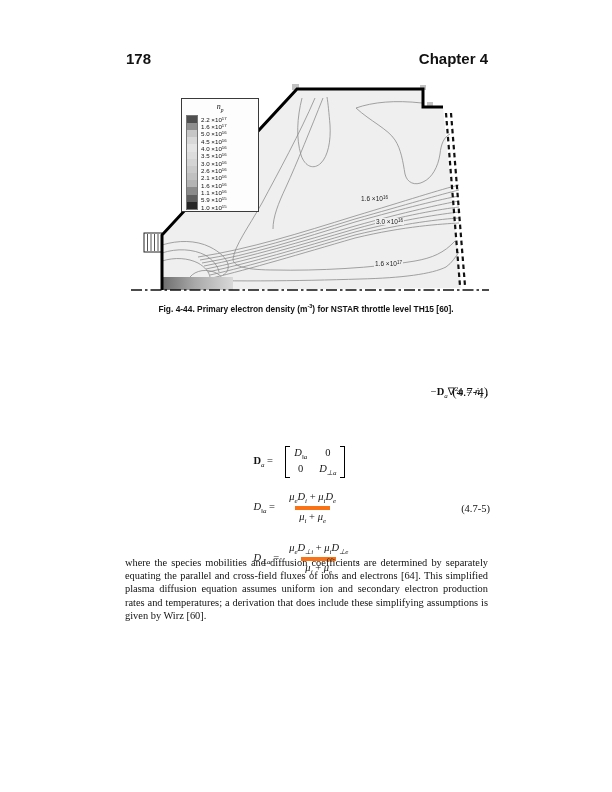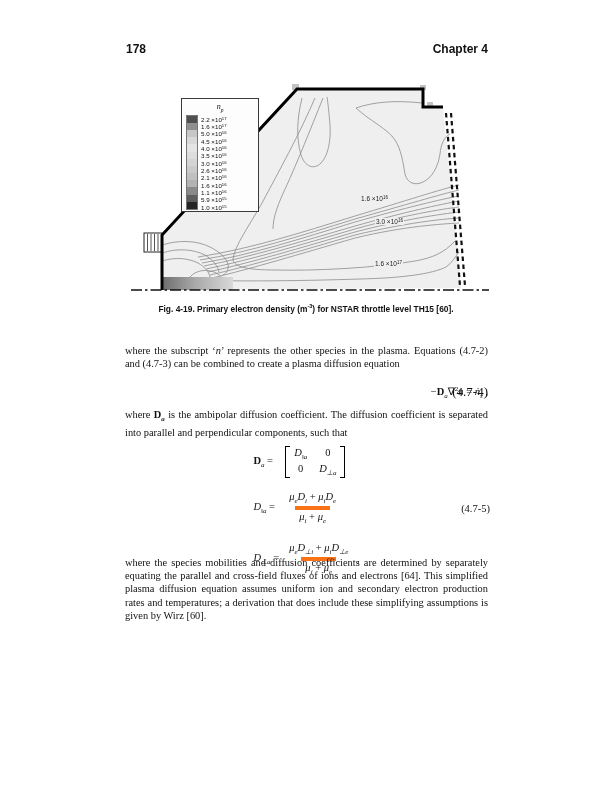--- a/index.html
+++ b/index.html
@@ -1,20 +1,20 @@
 <!DOCTYPE html>
 <html><head>
 <meta charset="utf-8">
 <style>
   html,body{margin:0;padding:0;background:#888;}
   .page{position:relative;width:612px;height:792px;background:#ffffff;margin:0 auto;
         font-family:"Liberation Serif", serif;color:#1a1a1a;overflow:hidden;}
   
-  .hdr{position:absolute;top:42px;font-family:"Liberation Sans", sans-serif;
-       font-weight:bold;font-size:12px;color:#111;}
+  .hdr{position:absolute;top:50px;font-family:"Liberation Sans", sans-serif;
+       font-weight:bold;font-size:15px;color:#111;}
   .hdr-left{left:126px;}
   .hdr-right{right:124px;}
   
   .fig{position:absolute;left:130px;top:83px;width:362px;height:212px;}
   .fig svg{position:absolute;left:0;top:0;}
   
   .legend{position:absolute;left:181px;top:98px;width:78px;height:114px;background:#fdfdfd;
           border:1.3px solid #3a3a3a;box-sizing:border-box;font-family:"Liberation Sans", sans-serif;}
   .legend-title{text-align:center;font-family:"Liberation Serif", serif;font-style:italic;
                 font-size:8px;margin-top:3px;color:#111;}
@@ -174,30 +174,28 @@
   <div class="clabel" style="left:360px;top:195px;">
     <span>1.6</span> <span>×10</span><sup>16</sup>
   </div>
   <div class="clabel" style="left:375px;top:218px;">
     <span>3.0</span> <span>×10</span><sup>16</sup>
   </div>
   <div class="clabel" style="left:374px;top:260px;">
     <span>1.6</span> <span>×10</span><sup>17</sup>
   </div>
 
-  <div class="caption"><span>Fig. 4-19.</span><span> Primary electron density (m</span><sup>-3</sup><span>) for NSTAR throttle level TH15 [60].</span></div>
-
-  <div class="para" style="top:344px;"><span>where the subscript ‘</span><span class="vit">n</span><span>’ represents the other species in the plasma. Equations (4.7-2) and (4.7-3) can be combined to create a plasma diffusion equation</span></div>
+  <div class="caption"><span>Fig. 4-44.</span><span> Primary electron density (m</span><sup>-3</sup><span>) for NSTAR throttle level TH15 [60].</span></div>
+
 
   <div class="eqrow eq" style="top:384px;text-align:right;">
     <span><span>−</span><span class="bd">D</span><sub>a</sub><span>∇</span><sup>2</sup><i>n</i> <span>=</span> <i>ṅ</i><sub>s</sub> <span>,</span></span>
     <span class="eqtag">(4.7-4)</span>
   </div>
 
-  <div class="para" style="top:408px;"><span>where </span><span class="vbd"><span>D</span><sub>a</sub></span><span> is the ambipolar diffusion coefficient. The diffusion coefficient is separated into parallel and perpendicular components, such that</span></div>
 
   <div class="eq2block eq" style="position:absolute;">
     <div class="eq2grid">
 
       <span class="lhs"><span class="bd">D</span><sub>a</sub> <span>=</span></span>
       <span class="rhs">
         <span class="matrix">
           <span class="brk brk-l"></span>
           <span class="mgrid">
             <span class="cell"><i>D</i><sub>‖a</sub></span>

